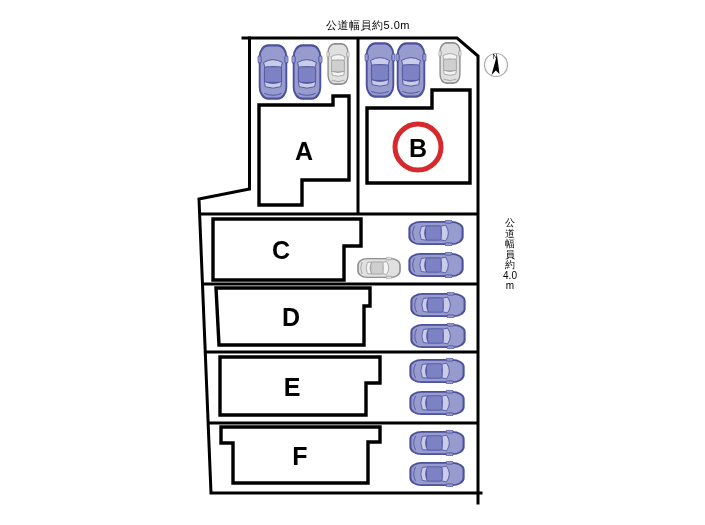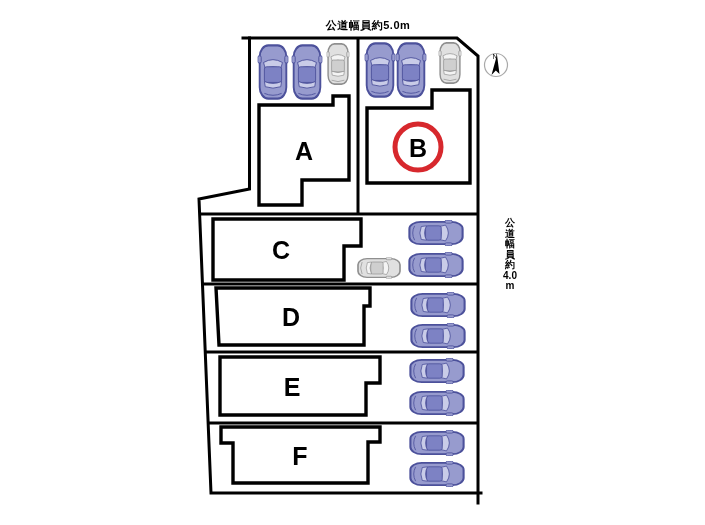--- a/index.html
+++ b/index.html
@@ -3,21 +3,21 @@
 <meta charset="utf-8">
 <style>
   html,body{margin:0;padding:0;background:#ffffff;}
   .stage{
     position:relative;width:705px;height:525px;background:#ffffff;overflow:hidden;
     font-family:"Liberation Sans",sans-serif;
   }
   .stage svg{position:absolute;left:0;top:0;}
   .label{
     position:absolute;transform:translate(-50%,-50%);
-    color:#000;font-weight:700;white-space:pre-line;text-align:center;
+    color:#000;font-weight:400;white-space:pre-line;text-align:center;
     font-family:"Liberation Sans",sans-serif;line-height:1;
   }
   .lot-letter{font-size:25px;font-weight:700;}
   .road-label-top{font-size:11px;letter-spacing:0.5px;}
   .road-label-right{font-size:10px;line-height:10.5px;}
   .north-label{font-size:7px;font-weight:400;}
   
   .car-blue{--body:#979bce;--line:#4c519b;--glass:#c9cce8;--roof:#7d82c4;}
   .car-gray{--body:#e0e0e0;--line:#8f8f8f;--glass:#f4f4f4;--roof:#cfcfcf;}
 </style>

